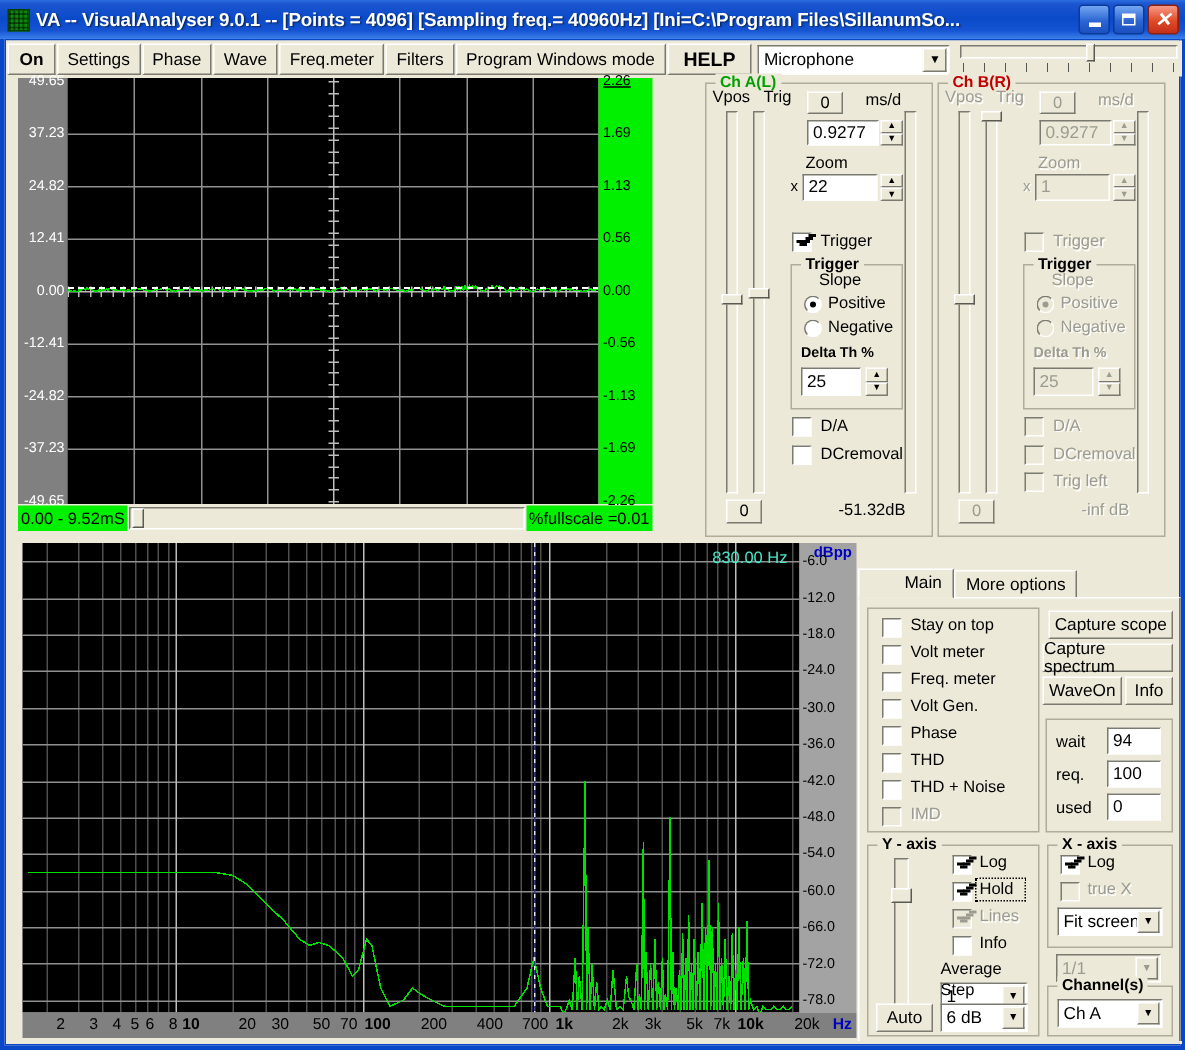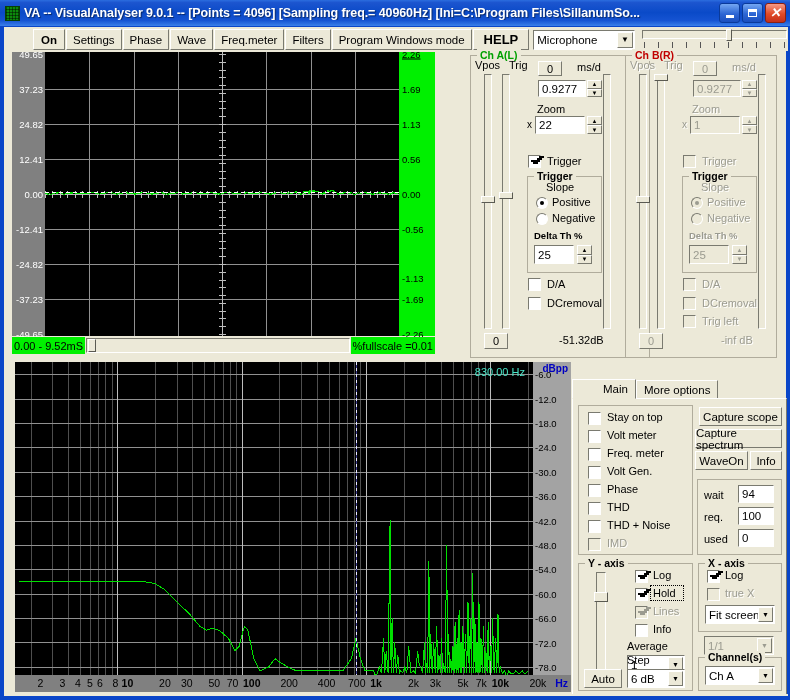--- a/index.html
+++ b/index.html
@@ -55,21 +55,21 @@
     display:flex; align-items:center; padding:1px 1px 0 1px; gap:1px;
     background:#ece9d8;
   }
   .tbtn{
     height:21px; background:#ece9d8;
     border:1px solid; border-color:#fff #7a7a70 #7a7a70 #fff;
     outline:0; font-size:11.5px; color:#000; padding:0 6px;
     display:flex;align-items:center;justify-content:center; white-space:nowrap;
     font-family:"Liberation Sans", sans-serif;
   }
-  .tbtn.on{font-weight:bold;padding:0 7px;margin-left:28px;}
+  .tbtn.on{font-weight:bold;padding:0 7px;}
   .tbtn.help{font-weight:bold;font-size:13px;padding:0 10px;}
   .combo{
     height:20px; margin-left:3px; width:128px; background:#fff;
     border:1px solid; border-color:#7a7a70 #fff #fff #7a7a70;
     display:flex;align-items:center; font-size:11.5px; padding-left:3px; position:relative;
   }
   .combo .arrow{
     position:absolute; right:1px; top:1px; width:16px; height:16px; background:#ece9d8;
     border:1px solid; border-color:#fff #7a7a70 #7a7a70 #fff;
     display:flex;align-items:center;justify-content:center;font-size:8px;
@@ -330,34 +330,34 @@
             <line x1="0" x2="354" y1="140" y2="140" stroke="#ffffff" stroke-width="1" stroke-dasharray="4 3" shape-rendering="crispEdges"></line>
           </svg>
         </div>
       <div class="scope-yright" id="scopeYR">
           <div style="top:2px;text-decoration:underline;">2.26</div>
           <div style="top:37px;">1.69</div>
           <div style="top:72px;">1.13</div>
           <div style="top:107px;">0.56</div>
           <div style="top:142px;">0.00</div>
           <div style="top:177px;">-0.56</div>
-          <div style="top:226px;text-align:center;">-1.13</div>
+          <div style="top:212px;text-align:center;">-1.13</div>
           <div style="top:247px;">-1.69</div>
           <div style="top:282px;">-2.26</div>
         </div>
       <div class="sbar">
         <span class="tag">0.00 - 9.52mS</span>
         <span class="scroll">
           <span class="sthumb"></span>
         </span>
         <span class="tag">%fullscale =0.01</span>
       </div>
     </div>
 
-    <div class="grp" style="left:466px;top:28px;width:180px;height:303px;">
+    <div class="grp" style="left:466px;top:28px;width:152px;height:303px;">
       <span class="leg legA">Ch A(L)</span>
 
       <span class="lbl" style="left:4px;top:3px;">Vpos</span>
       <span class="lbl" style="left:38px;top:3px;">Trig</span>
 
       <div class="vslider" style="left:9px;top:18px;width:16px;height:255px;">
         <div class="vtrk"></div>
         <div class="vthumb" style="top:122px;"></div>
       </div>
       <div class="vslider" style="left:27px;top:18px;width:16px;height:255px;">

